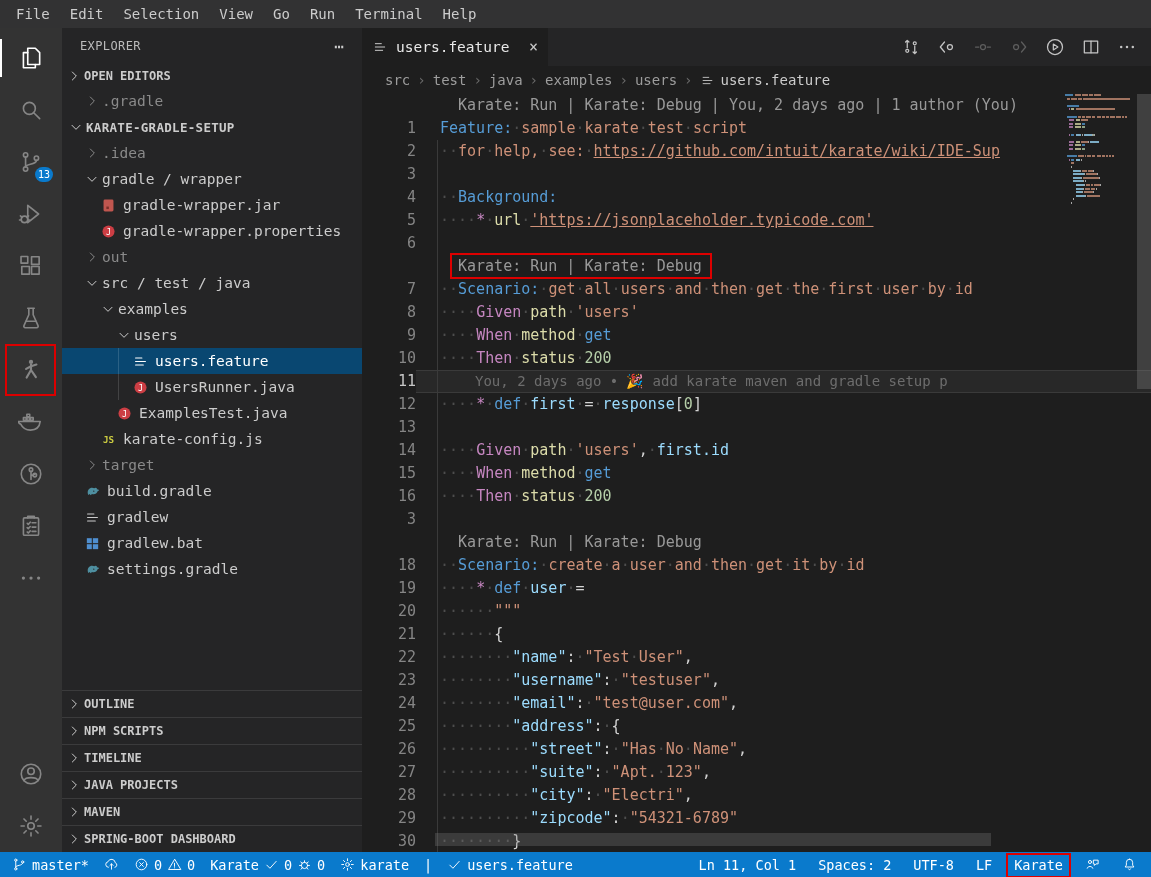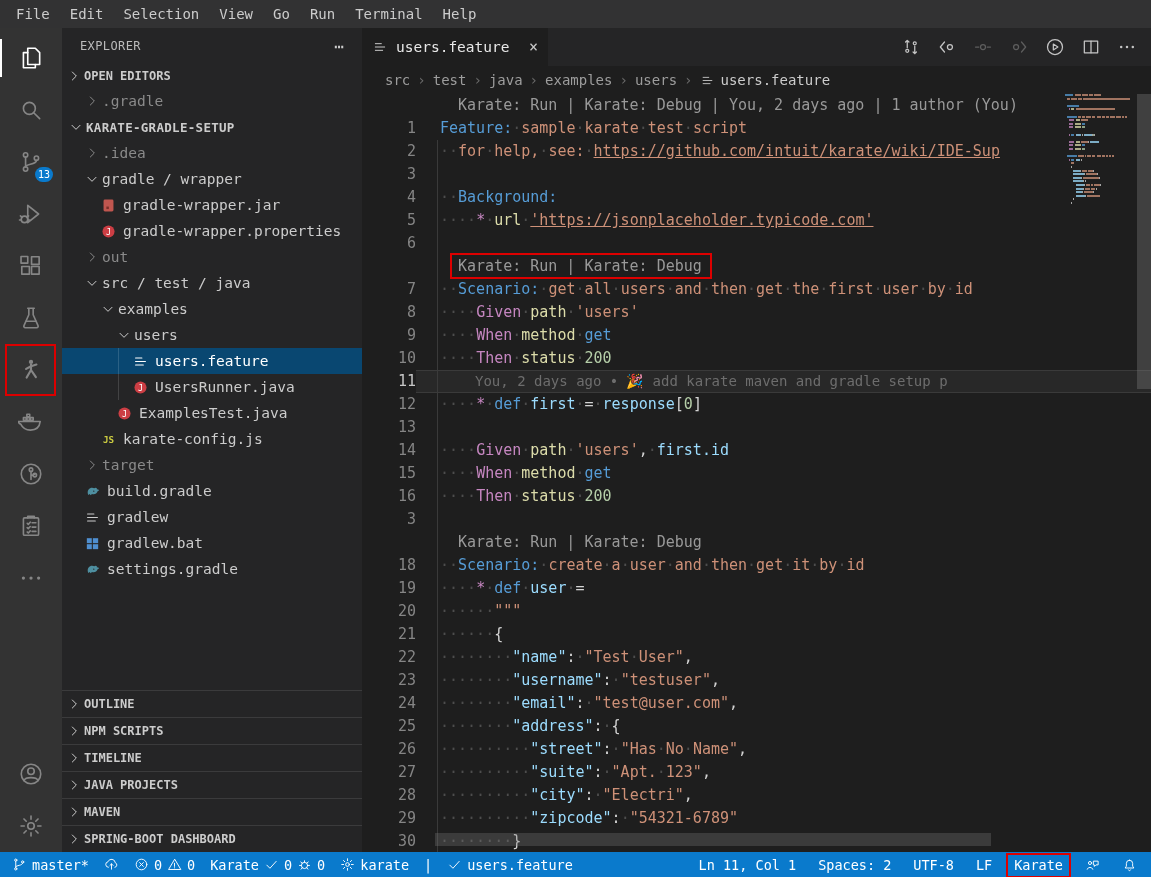--- a/index.html
+++ b/index.html
@@ -81,21 +81,21 @@
   #vscroll { position:absolute; top:0; right:0; width:15px; bottom:0; z-index:4; }
   #vthumb { position:absolute; top:0; left:1px; width:14px; height:295px; background:rgba(121,121,121,.38); }
   #hthumb { position:absolute; left:73px; bottom:6px; width:556px; height:13px; background:rgba(121,121,121,.32); z-index:4; }
 
   
   #statusbar { position:absolute; left:0; bottom:0; width:100%; height:25px; background:#0a7acc;
     color:#ffffff; display:flex; align-items:center; font-size:13.5px; padding:0 14px 0 12px; z-index:30; }
   .sb-item { display:flex; align-items:center; gap:5px; white-space:nowrap; }
   .sb-item .icon { width:15px; height:15px; }
   #sb-left { display:flex; align-items:center; gap:15px; }
-  #sb-right { margin-left:auto; display:flex; align-items:flex-end; gap:22px; }
+  #sb-right { margin-left:auto; display:flex; align-items:flex-start; gap:22px; }
 
   
   .red-box { position:relative; }
   .red-box::after { content:""; position:absolute; border:2px solid var(--annotation,#dd0000);
     pointer-events:none; z-index:50; }
   .lens-text.red-box::after { left:-8px; right:-10px; top:-2px; bottom:-1px; }
   .ab-item.red-box::after { left:5px; right:6px; top:0px; bottom:0px; }
   .sb-item.red-box::after { left:-8px; right:-8px; top:-4px; bottom:-5px; }
 </style>
 </head>

